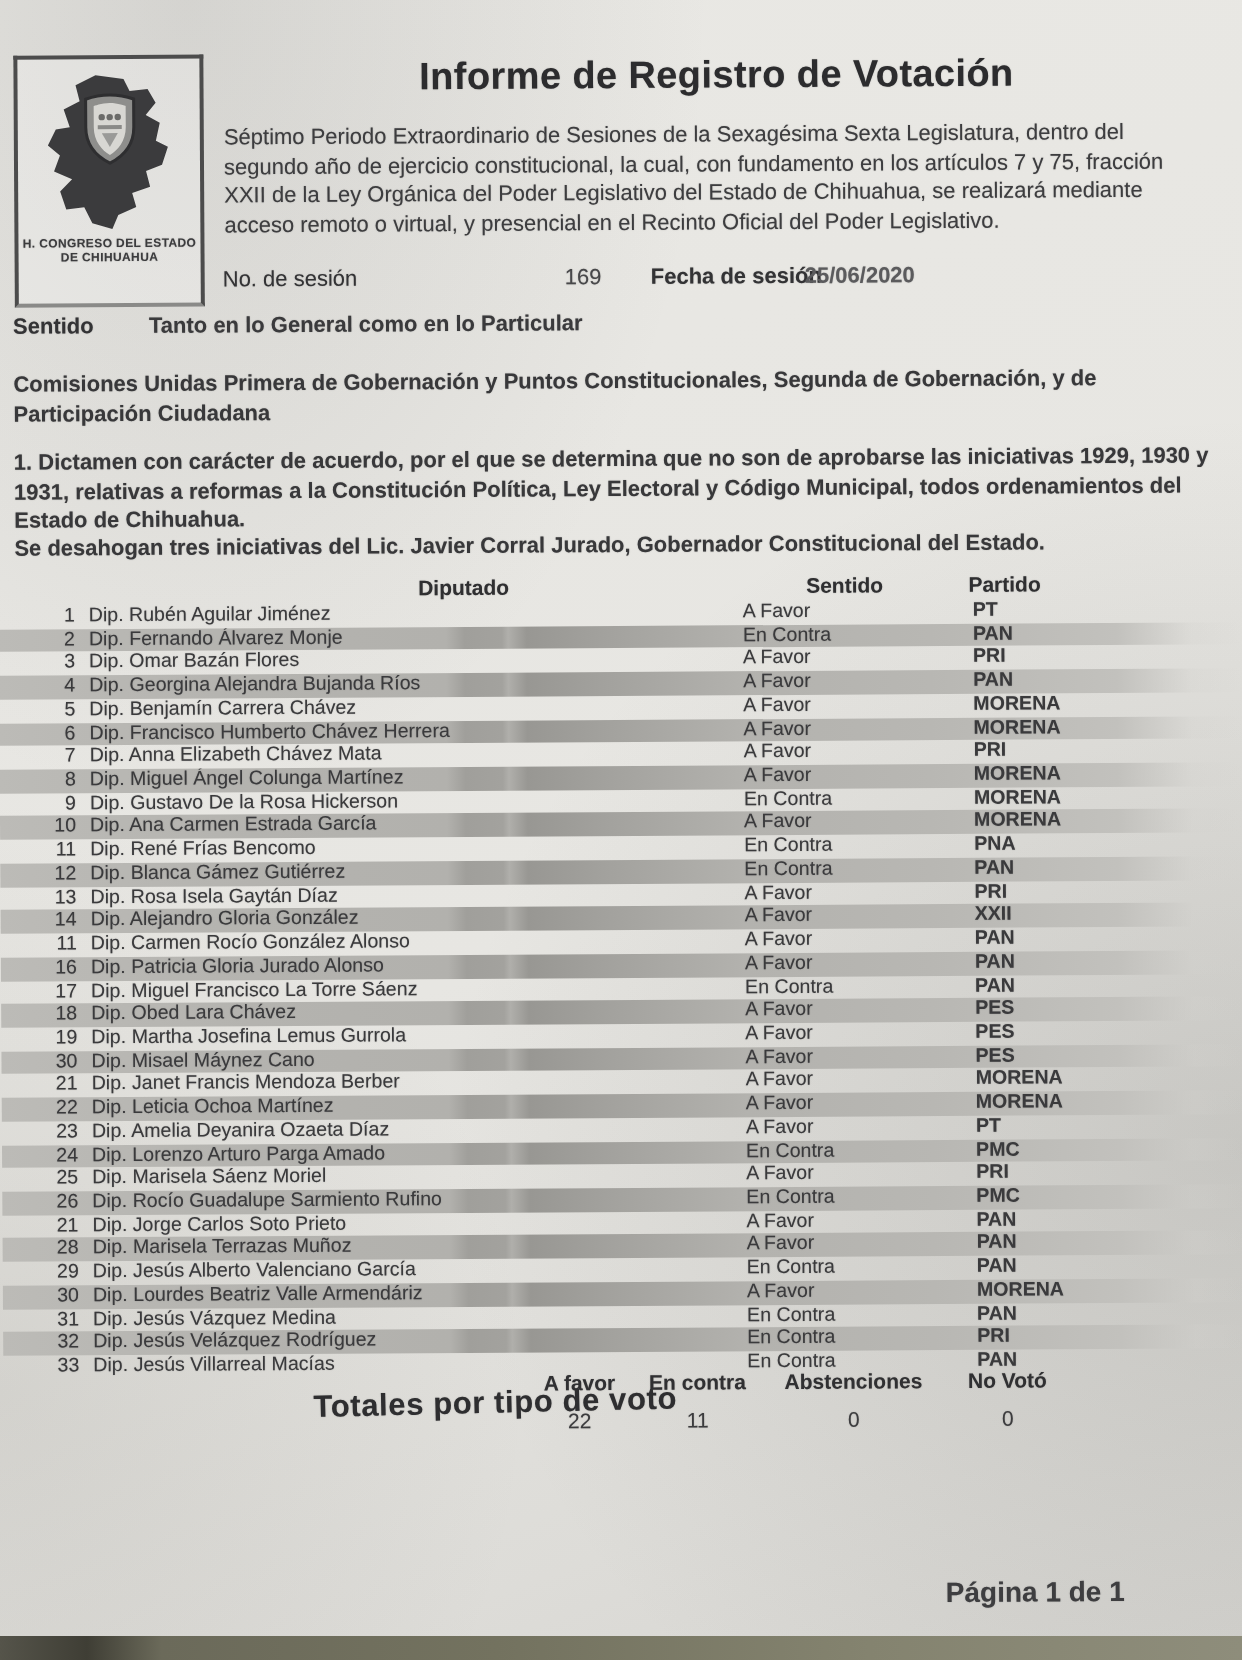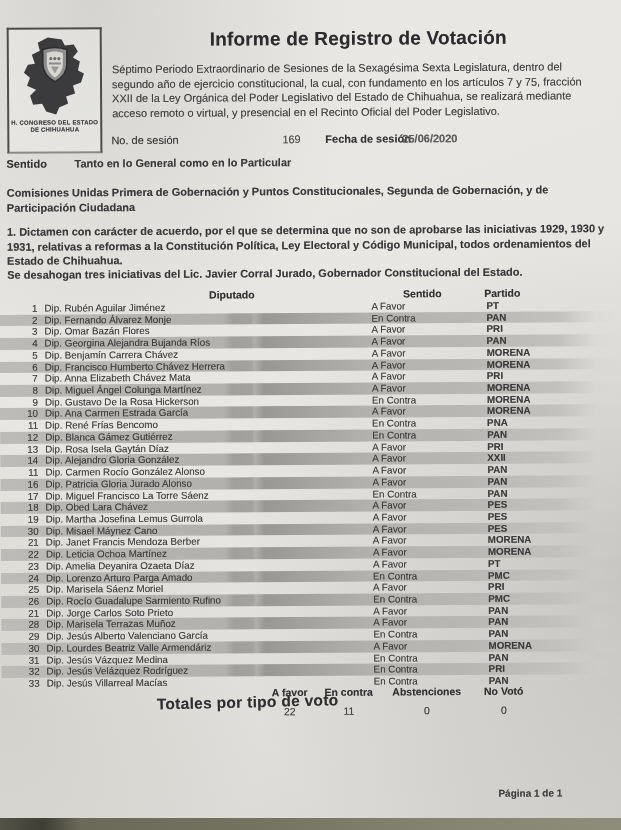--- a/index.html
+++ b/index.html
@@ -108,21 +108,21 @@
   .tot-col{position:absolute;text-align:center;}
   .tot-col .lbl{font-size:10.5px;font-weight:bold;color:#303032;display:block;}
   .tot-col .val{font-size:10.5px;color:#3c3c3e;display:block;margin-top:7px;}
   .tot-0{left:253px;top:3px;width:70px;}
   .tot-1{left:312px;top:3px;width:70px;}
   .tot-2{left:383px;top:3px;width:84px;}
   .tot-3{left:467px;top:3px;width:70px;}
 
   .page-footer{
     left:420px;top:789px;width:140px;text-align:right;
-    font-size:10px;font-weight:bold;color:#3e3e40;
+    font-size:14px;font-weight:bold;color:#3e3e40;
   }
 </style>
 </head>
 <body>
 
 <div class="paper">
   <div class="content">
 
     <div class="abs logo-box">
       <svg width="74" height="82" viewBox="0 0 74 82" style="margin-top:6px;">

